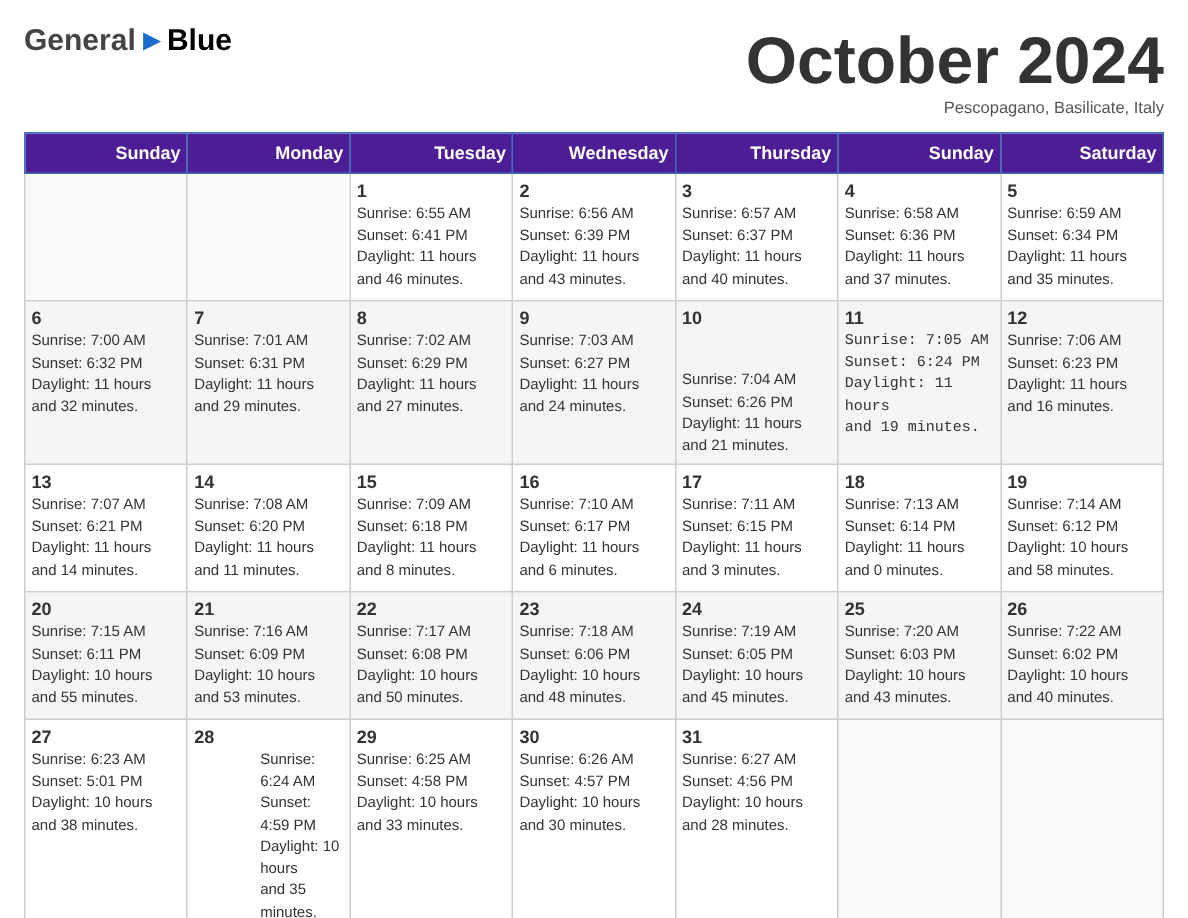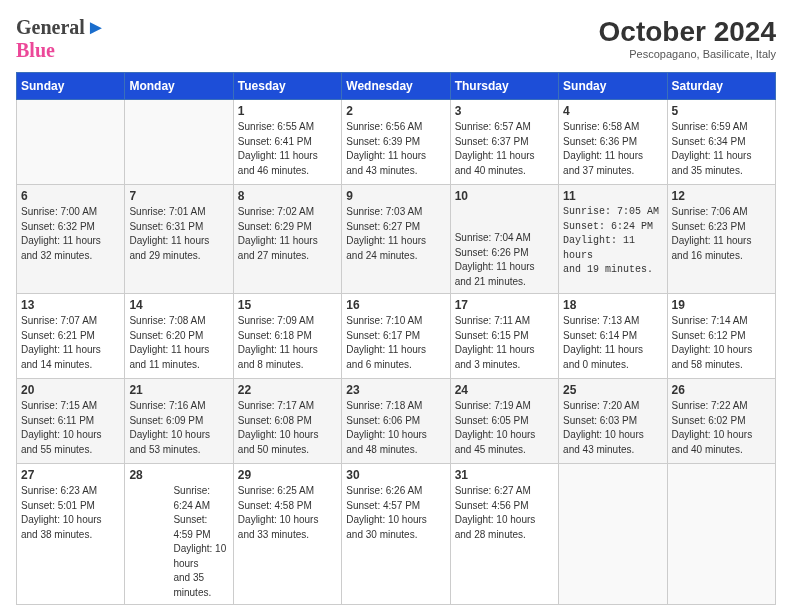--- a/index.html
+++ b/index.html
@@ -11,48 +11,47 @@
       padding: 16px;
     }
     .header {
       display: flex;
       justify-content: space-between;
       align-items: flex-start;
       margin-bottom: 10px;
     }
     .logo {
       display: flex;
-      flex-direction: column;
+      flex-direction: row;
       align-items: flex-start;
-      font-family: Liberation Serif, serif;
     }
     .title-block {
       text-align: right;
     }
     .month-title {
-      font-size: 28px;
+      font-size: 44px;
       font-weight: bold;
       color: #333;
     }
     .location {
       font-size: 11px;
       color: #555;
     }
     table {
       width: 100%;
       border-collapse: collapse;
       table-layout: fixed;
     }
     thead th {
-      background-color: #1d4ed8;
+      background-color: #4c1d95;
       color: #fff;
       font-size: 12px;
       font-weight: bold;
       padding: 6px 4px;
-      text-align: left;
+      text-align: right;
       border: 1px solid #3a6fba;
     }
     tbody td {
       vertical-align: top;
       border: 1px solid #ccc;
       padding: 4px 4px;
       font-size: 10.5px;
       color: #333;
       height: 85px;
       background: #fff;
@@ -77,21 +76,21 @@
     .logo-row {
       display: flex;
       align-items: center;
     }
     .logo-text-general {
       color: #444;
       font-size: 20px;
       font-weight: bold;
     }
     .logo-text-blue {
-      color: #ec4899;
+      color: #000000;
       font-size: 20px;
       font-weight: bold;
     }
     .logo-bird {
       color: #1a6dcc;
       font-size: 20px;
       margin-left: 1px;
     }
   </style>
 </head>

